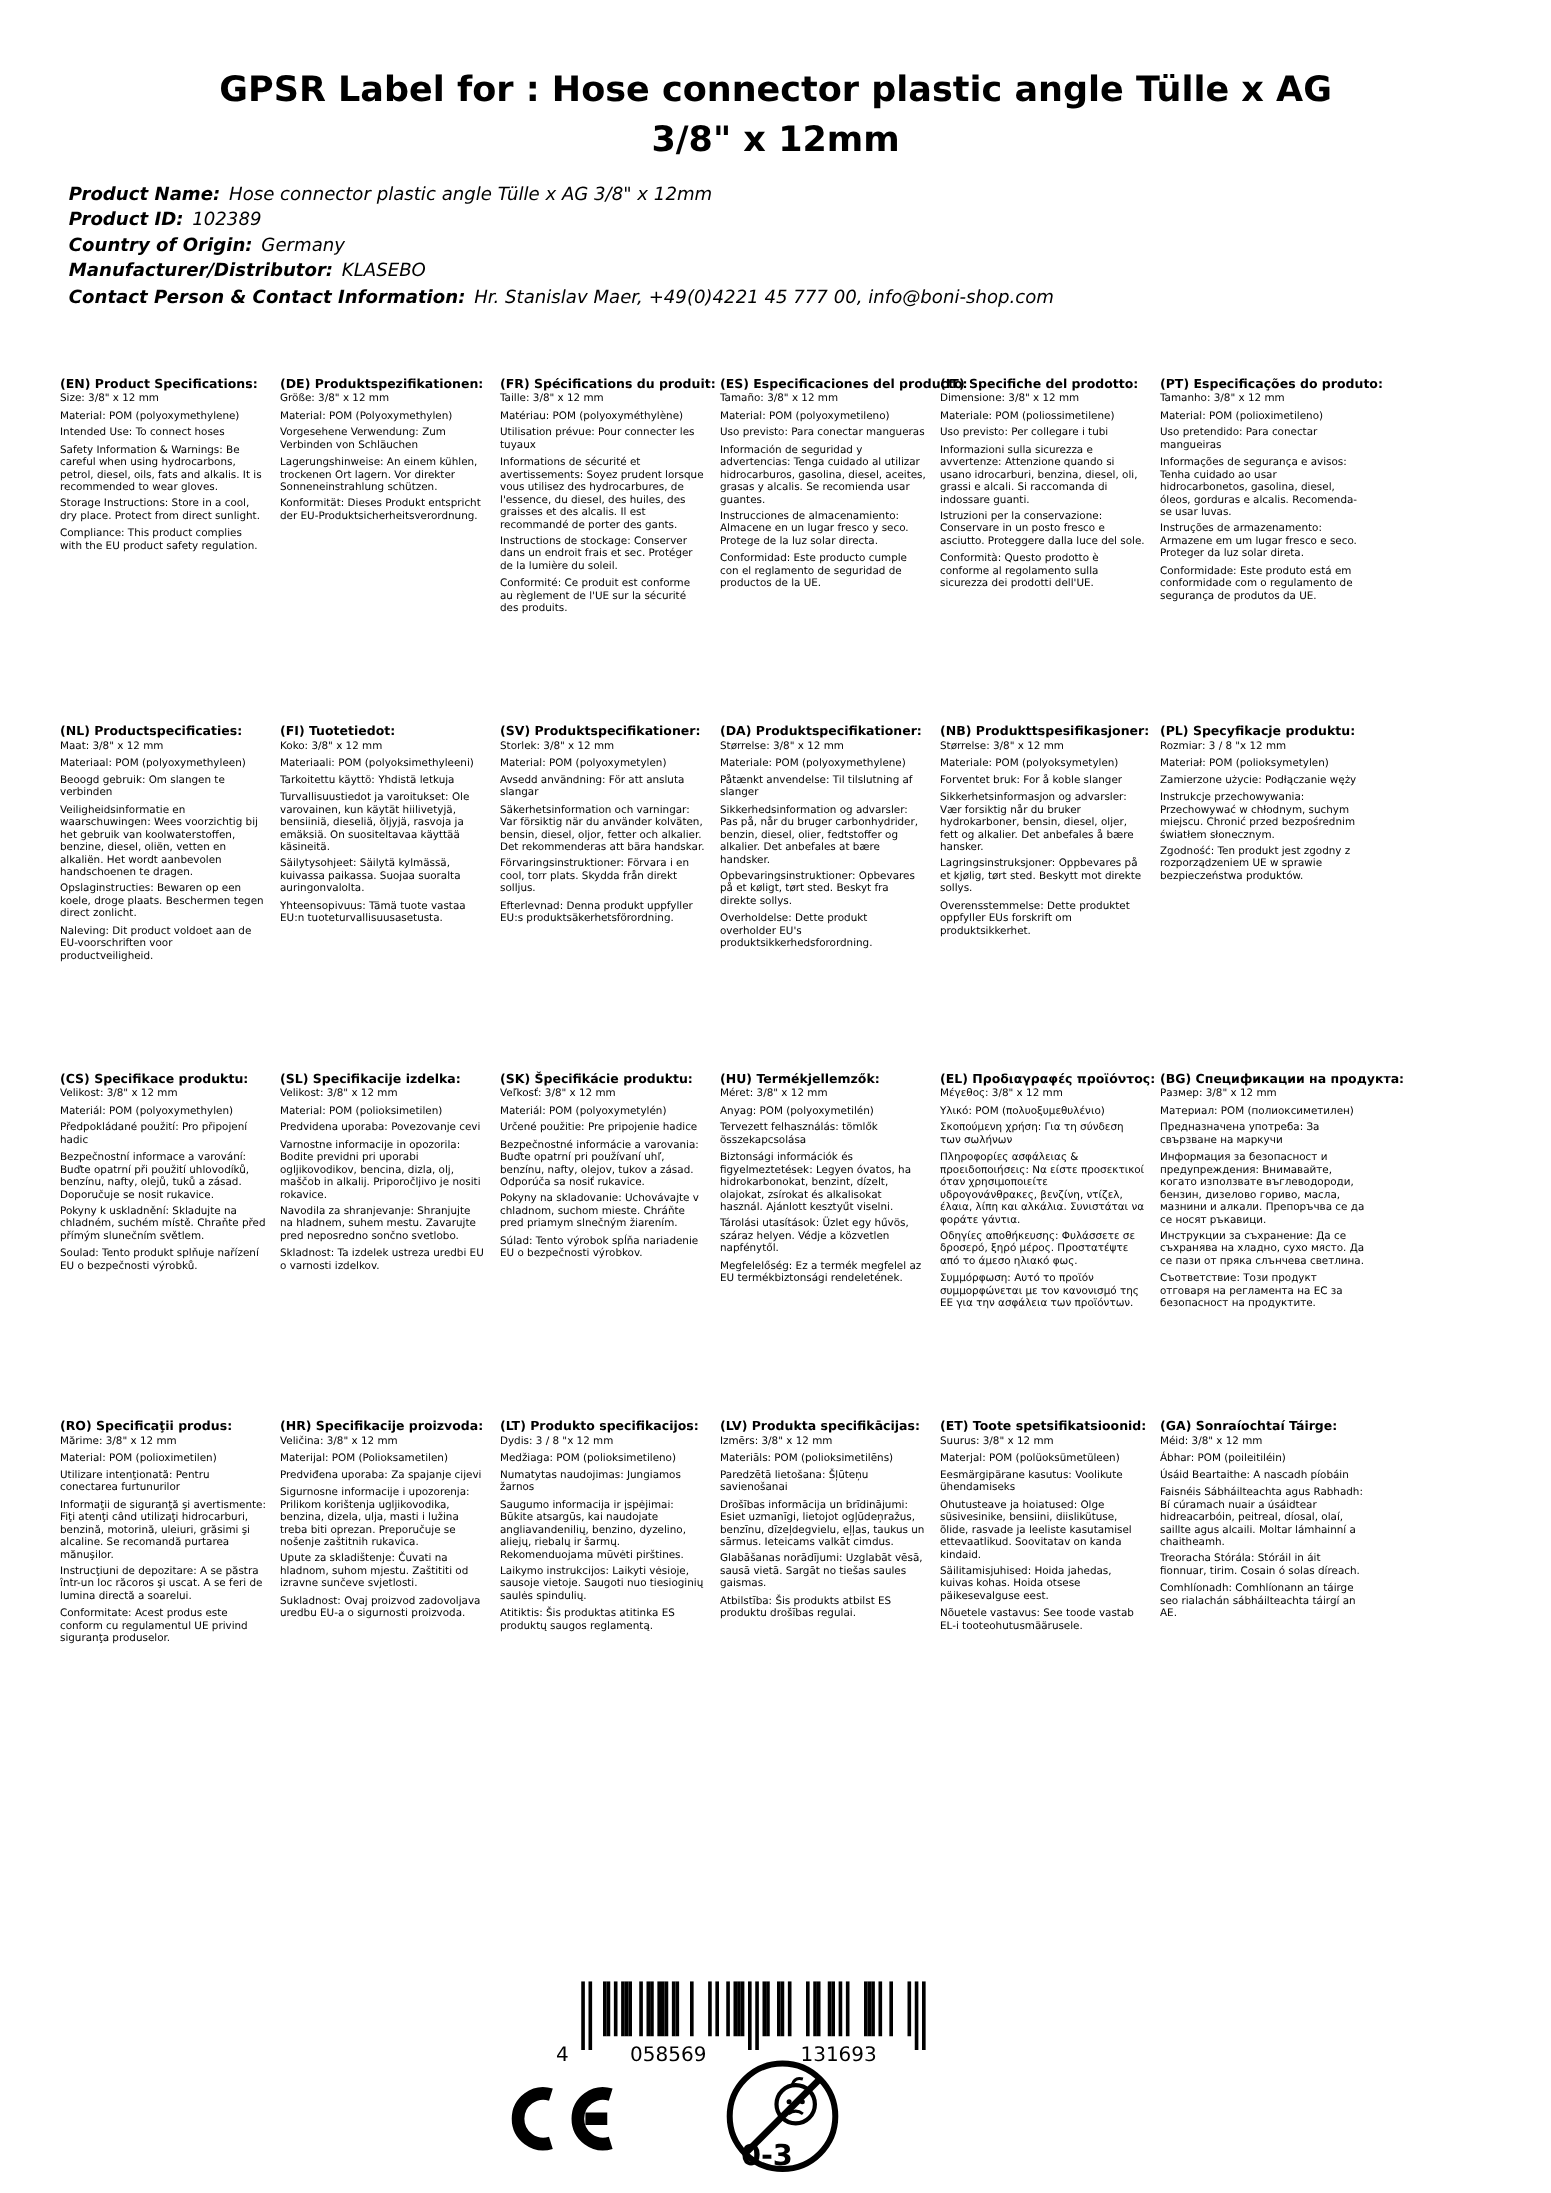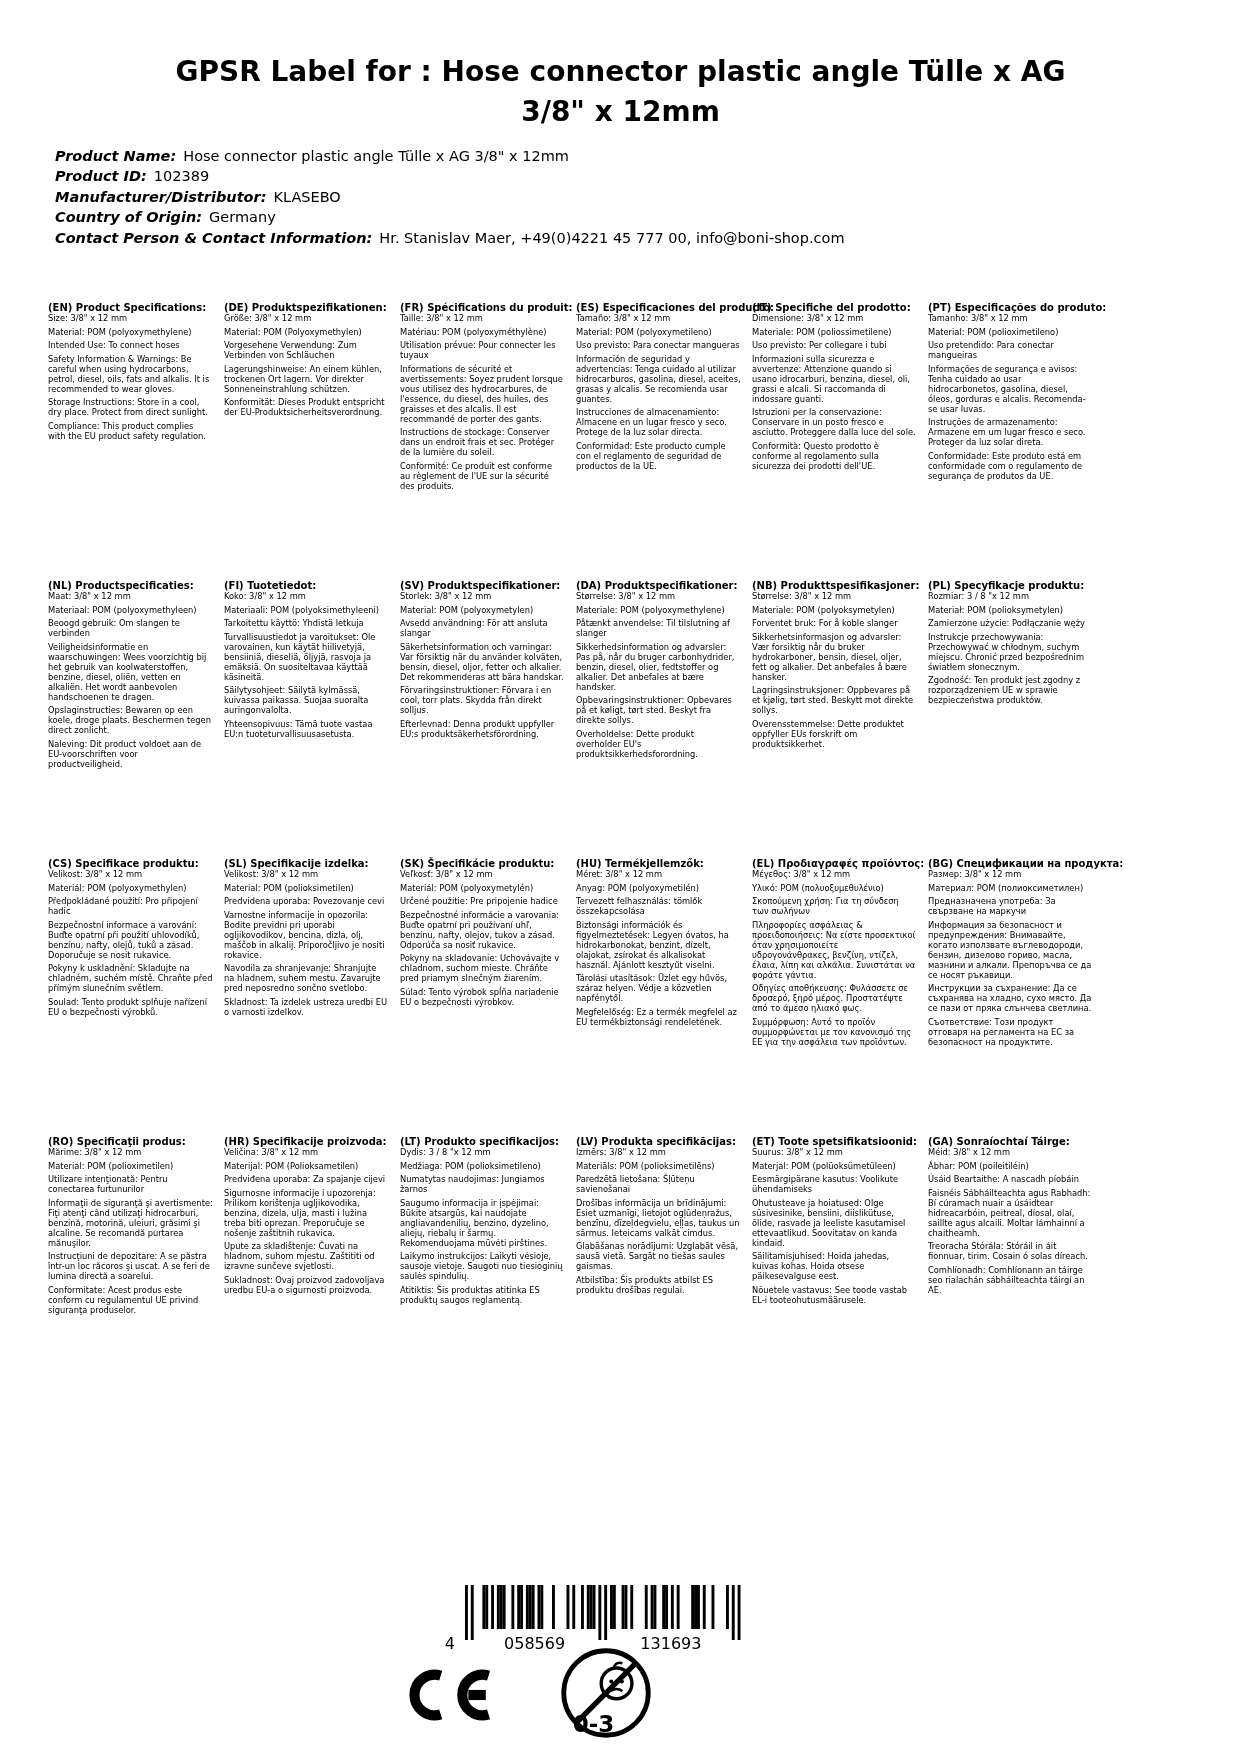--- a/index.html
+++ b/index.html
@@ -13,62 +13,62 @@
     position:absolute; top:52px; left:50%; transform:translateX(-50%);
     width:930px; text-align:center;
     font-size:28px; font-weight:bold; line-height:1.42;
   }
   .info {
     position:absolute; top:146px; left:55px;
     font-size:14.5px; line-height:20.4px;
   }
   .info-row { white-space:nowrap; }
   .info-label { font-weight:bold;font-style:italic; }
-  .info-value { margin-left:7px; }
+  .info-value { margin-left:7px;font-style:italic; }
   .spec-grid {
     position:absolute; top:303px; left:48px;
     display:grid;
     grid-template-columns: repeat(6, 165px);
     grid-template-rows: 278px 278px 278px auto;
     column-gap:11px;
   }
   .spec-block {
     font-size:8.3px; line-height:10px;
     overflow-wrap:break-word; word-wrap:break-word;
   }
   .spec-heading {
     font-weight:bold; font-size:10px; white-space:nowrap;
   }
   .spec-body p { margin:0 0 3.5px 0; }
   .barcode-wrap { position:absolute; left:425px; top:1585px; }
   .barcode-wrap svg text { font-family:"DejaVu Sans", sans-serif; }
   .ce-wrap  { position:absolute; left:403px; top:1662px; }
-  .age-wrap { position:absolute; left:558px; top:1645px; }
+  .age-wrap { position:absolute; left:578px; top:1645px; }
 </style>
 </head>
 <body>
 
 <div class="title">GPSR Label for : Hose connector plastic angle Tülle x AG 3/8" x 12mm</div>
 
 <div class="info">
   <div class="info-row">
     <span class="info-label">Product Name:</span><span class="info-value">Hose connector plastic angle Tülle x AG 3/8" x 12mm</span>
   </div>
 
   <div class="info-row">
     <span class="info-label">Product ID:</span><span class="info-value">102389</span>
   </div>
 
 
   <div class="info-row">
+    <span class="info-label">Country of Origin:</span><span class="info-value">Germany</span>
+  </div>
+
+  <div class="info-row">
     <span class="info-label">Manufacturer/Distributor:</span><span class="info-value">KLASEBO</span>
-  </div>
-
-  <div class="info-row">
-    <span class="info-label">Country of Origin:</span><span class="info-value">Germany</span>
   </div>
 
   <div class="info-row">
     <span class="info-label">Contact Person &amp; Contact Information:</span><span class="info-value">Hr. Stanislav Maer, +49(0)4221 45 777 00, info@boni-shop.com</span>
   </div>
 </div>
 
 <div class="spec-grid">
   <div class="spec-block">
     <div class="spec-heading">(EN) Product Specifications:</div>

